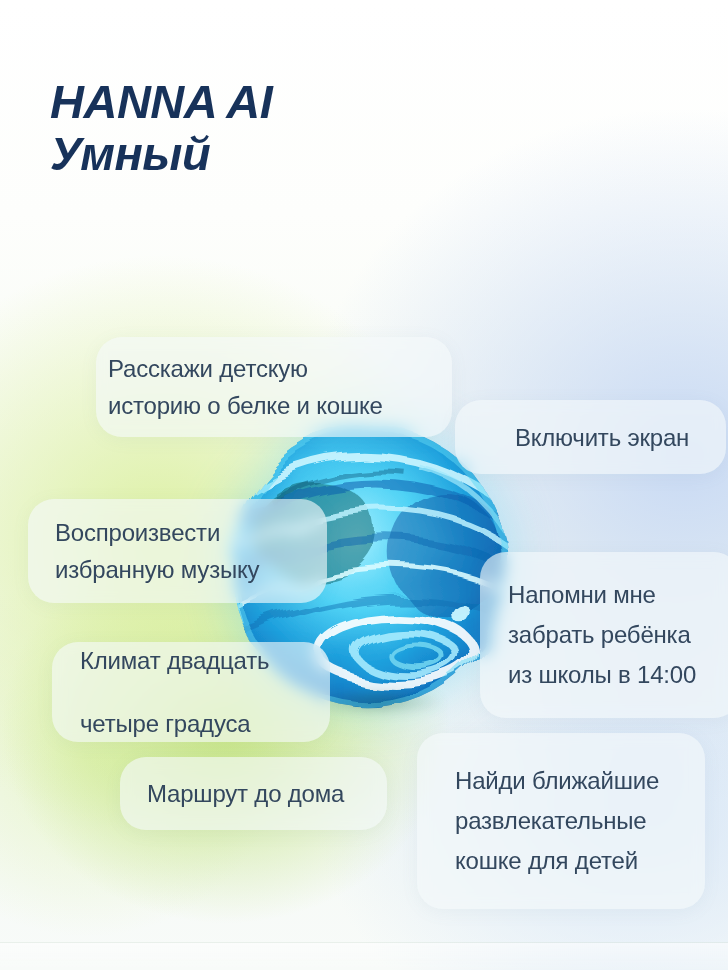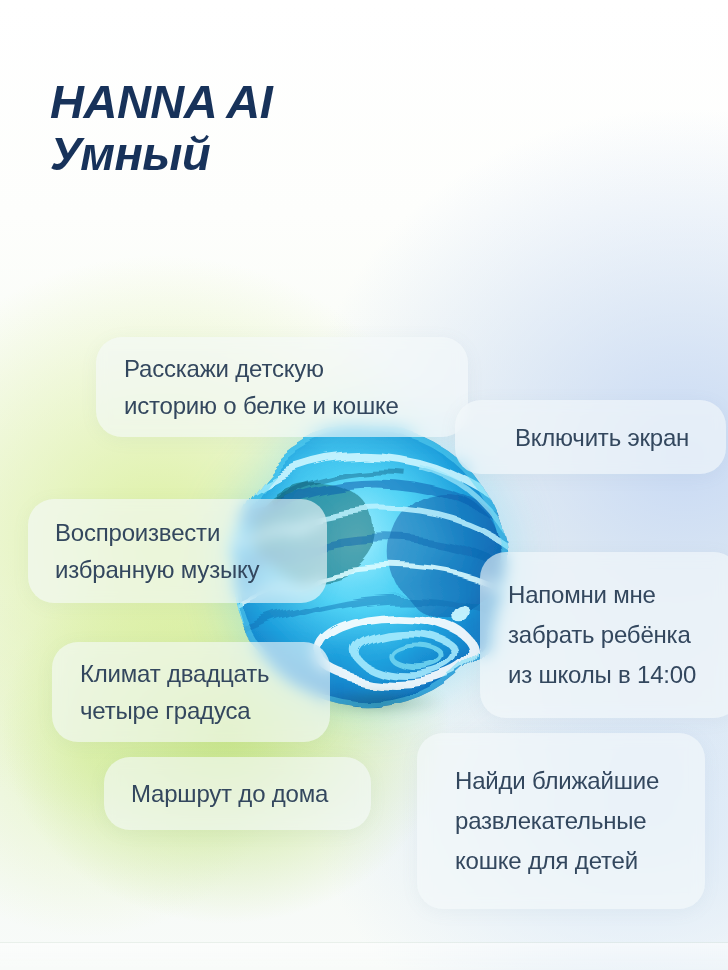--- a/index.html
+++ b/index.html
@@ -26,26 +26,26 @@
     display:flex;flex-direction:column;justify-content:center;
     background:rgba(243,249,250,0.62);
     backdrop-filter:blur(7px);
     -webkit-backdrop-filter:blur(7px);
     border-radius:26px;
     box-shadow:0 3px 18px rgba(110,140,160,0.07);
     color:#33475e;
     font-size:24px;line-height:37px;letter-spacing:-0.2px;
   }
   .bl{display:block;white-space:nowrap;}
-  .b1{left:96px;top:337px;width:344px;height:100px;padding-left:28px;}
+  .b1{left:96px;top:337px;width:344px;height:100px;padding-left:12px;}
   .b2{left:455px;top:400px;width:248px;height:74px;padding-left:23px;text-align:center;}
   .b3{left:28px;top:487px;width:272px;height:104px;padding-left:27px;margin-top:12px;}
   .b4{left:480px;top:552px;width:232px;height:166px;padding-left:28px;line-height:40px;}
-  .b5{left:52px;top:642px;width:250px;height:100px;padding-left:28px;}
-  .b6{left:104px;top:757px;width:240px;height:73px;padding-left:27px;}
+  .b5{left:52px;top:642px;width:250px;height:100px;padding-left:28px;justify-content:space-between;}
+  .b6{left:120px;top:757px;width:240px;height:73px;padding-left:27px;}
   .b7{left:417px;top:733px;width:250px;height:176px;padding-left:38px;line-height:40px;}
   .orb{
     position:absolute;left:212px;top:408px;width:316px;height:316px;
     filter:drop-shadow(0 0 26px rgba(95,210,245,0.45));
   }
   .orb-shadow{
     position:absolute;left:282px;top:686px;width:190px;height:32px;
     background:radial-gradient(closest-side, rgba(25,70,45,0.35), rgba(25,70,45,0) 72%);
     filter:blur(6px);
   }

